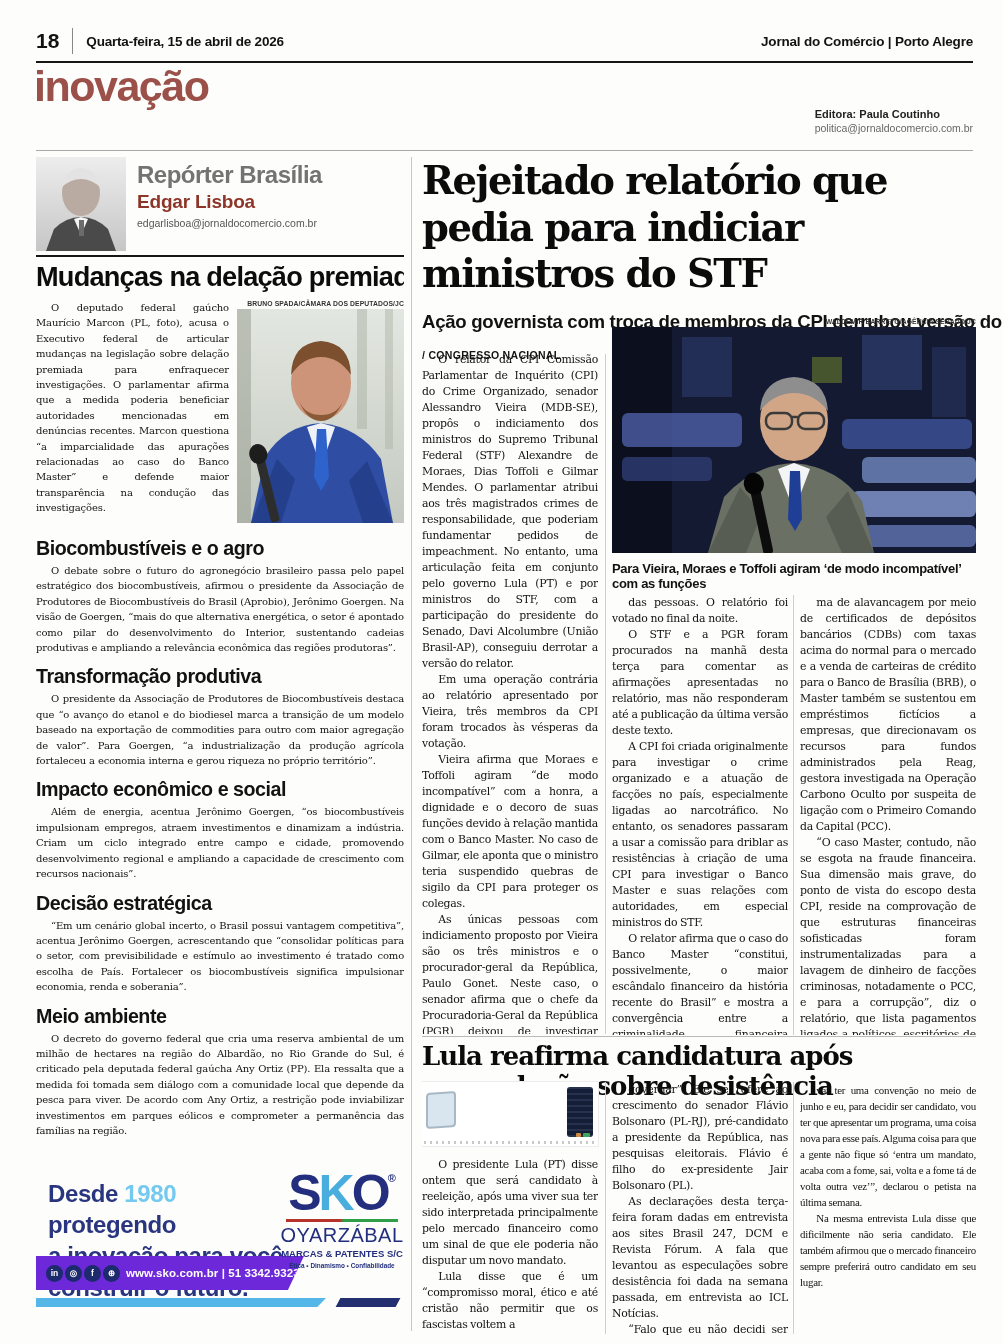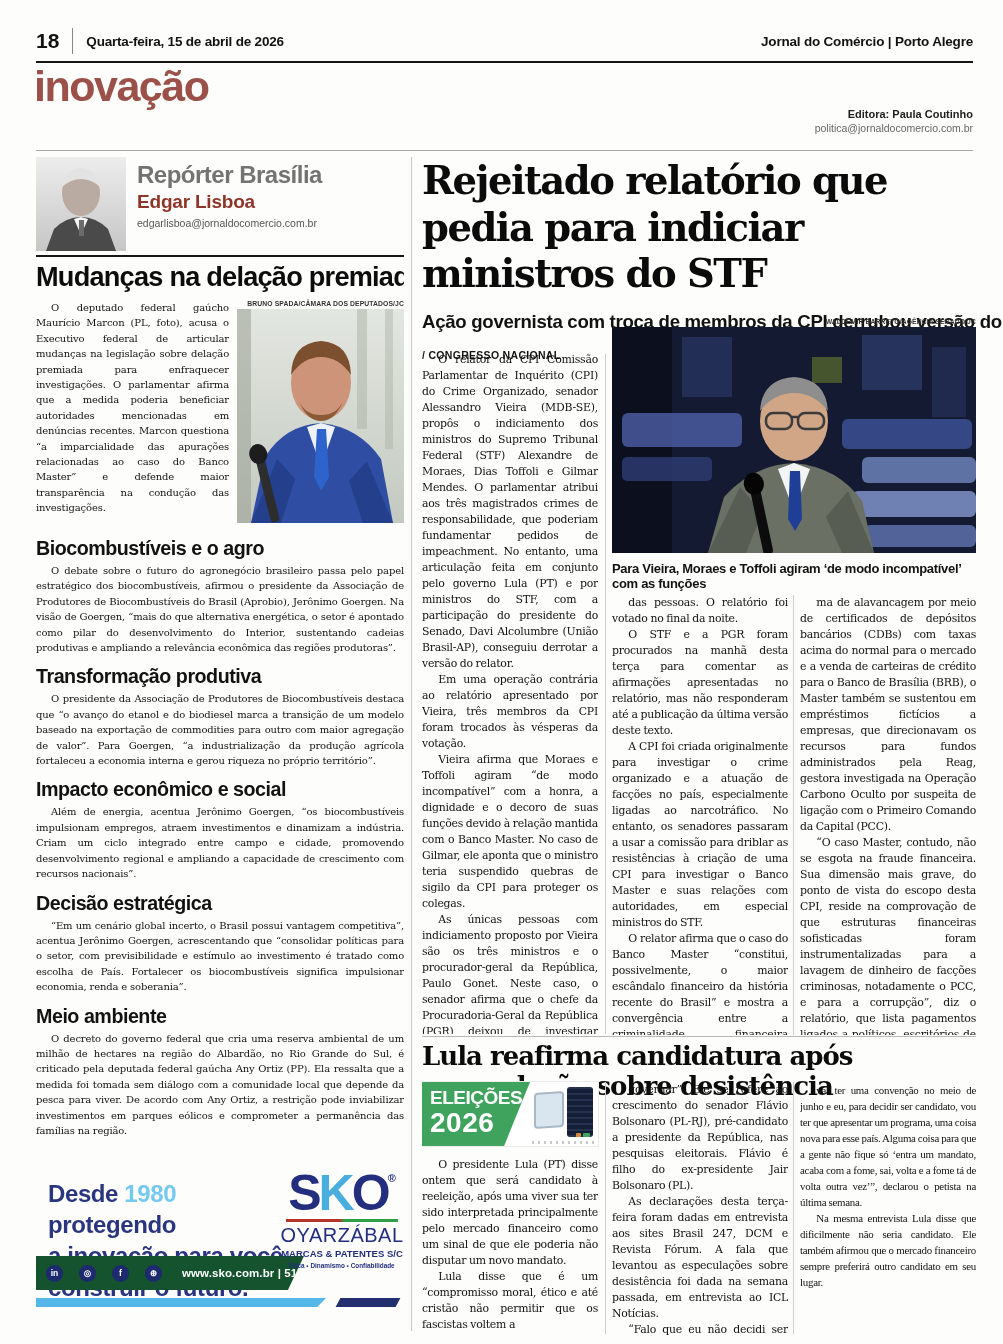--- a/index.html
+++ b/index.html
@@ -11,21 +11,21 @@
   .hdr { position:absolute; top:28px; left:36px; right:30px; display:flex; align-items:center;
          font-family:"Liberation Sans", sans-serif; }
   .page-num { font-size:21px; font-weight:bold; }
   .hdr-sep { width:1px; height:26px; background:#888; margin:0 13px; }
   .hdr-date { font-size:13.5px; font-weight:bold; letter-spacing:-0.2px; }
   .hdr-pub { margin-left:auto; font-size:13.5px; font-weight:bold; letter-spacing:-0.2px; }
   .hdr-rule { position:absolute; top:61px; left:36px; right:30px; height:2px; background:#161616; }
 
   .section-title { position:absolute; top:62px; left:34px; font-family:"Liberation Sans", sans-serif;
                    font-size:43px; font-weight:bold; letter-spacing:-1.5px; color:#9b5149; }
-  .editor-box { position:absolute; top:108px; right:30px; text-align:right; font-family:"Liberation Sans", sans-serif; }
+  .editor-box { position:absolute; top:108px; right:30px; font-family:"Liberation Sans", sans-serif; }
   .editor-name { font-size:11px; font-weight:bold; color:#222; }
   .editor-email { font-size:10.5px; color:#666; margin-top:2px; }
   .rule-a { position:absolute; top:150px; left:36px; right:30px; height:1px; background:#a9a9a9; }
 
   
   .columnist { position:absolute; top:157px; left:36px; width:368px; height:96px; display:flex; gap:11px; }
   .columnist-photo { width:90px; height:94px; flex:0 0 auto; }
   .col-txt { padding-top:4px; font-family:"Liberation Sans", sans-serif; }
   .rep-kicker { font-size:24px; font-weight:bold; color:#737373; letter-spacing:-0.5px; }
   .rep-name { font-size:19px; font-weight:bold; color:#8e352a; margin-top:2px; letter-spacing:-0.2px; }
@@ -47,23 +47,23 @@
   .sec-head { font-family:"Liberation Sans", sans-serif; font-size:20.5px; font-weight:bold;
               letter-spacing:-0.5px; margin:9px 0 3px; display:block; transform:scaleX(0.96);
               transform-origin:left; white-space:nowrap; }
 
   
   .ad { position:absolute; top:1168px; left:36px; width:368px; height:163px;
         font-family:"Liberation Sans", sans-serif; }
   .ad-tagline { position:absolute; top:10px; left:12px; width:235px; font-size:24px; font-weight:bold;
                 color:#29357f; line-height:1.3; letter-spacing:-0.4px; }
   .ad-year { color:#73c9ef; }
-  .ad-bar { position:absolute; top:88px; left:0; width:268px; height:34px; background:#14532d;
+  .ad-bar { position:absolute; top:88px; left:0; width:268px; height:34px; background:#6d28d9;
             clip-path:polygon(0 0,100% 0,94% 100%,0 100%); display:flex; align-items:center;
-            gap:16px; padding:0 10px; }
+            gap:2px; padding:0 10px; }
   .soc { width:17px; height:17px; border-radius:50%; background:#1d2a6e; color:#fff; font-size:8.5px;
          font-weight:bold; display:flex; align-items:center; justify-content:center; flex:0 0 auto; }
   .ad-url { color:#fff; font-weight:bold; font-size:11.5px; letter-spacing:0.1px; margin-left:4px; white-space:nowrap; }
   .ad-strip { position:absolute; top:130px; left:0; width:290px; height:9px; background:#55b7e8;
               clip-path:polygon(0 0,100% 0,97% 100%,0 100%); }
   .ad-strip-dark { position:absolute; top:130px; left:302px; width:60px; height:9px; background:#232f6e;
                    transform:skewX(-28deg); }
   .ad-logo { position:absolute; top:0; right:0; width:124px; text-align:center; color:#232f7e; }
   .sko { font-size:50px; font-weight:bold; line-height:1; letter-spacing:-3px; }
   .sko-k { color:#49aede; }
@@ -312,24 +312,20 @@
         <p>ma de alavancagem por meio de certificados de depósitos bancários (CDBs) com taxas acima do normal para o mercado e a venda de carteiras de crédito para o Banco de Brasília (BRB), o Master também se sustentou em empréstimos fictícios a empresas, que direcionavam os recursos para fundos administrados pela Reag, gestora investigada na Operação Carbono Oculto por suspeita de ligação com o Primeiro Comando da Capital (PCC).</p>
         <p>“O caso Master, contudo, não se esgota na fraude financeira. Sua dimensão mais grave, do ponto de vista do escopo desta CPI, reside na comprovação de que estruturas financeiras sofisticadas foram instrumentalizadas para a lavagem de dinheiro de facções criminosas, notadamente o PCC, e para a corrupção”, diz o relatório, que lista pagamentos ligados a políticos, escritórios de advocacia e ministros do STF.</p>
       </div>
   </div>
 
   <div class="rule-lula"></div>
   <div class="lula">
     <h1 class="lula-headline">Lula reafirma candidatura após especulação sobre desistência</h1>
 
     <div class="badge">
-      <div class="badge-green">
-        <div class="badge-l1">ELEIÇÕES</div>
-        <div class="badge-l2">2026</div>
-      </div>
       <div class="badge-machine">
         <div class="urna-screen"></div>
         <div class="urna-keypad"></div>
         <div class="urna-key-green"></div>
         <div class="urna-key-orange"></div>
         <div class="urna-dots"></div>
       </div>
     </div>
 
     <div class="ncol lcol1-text">

